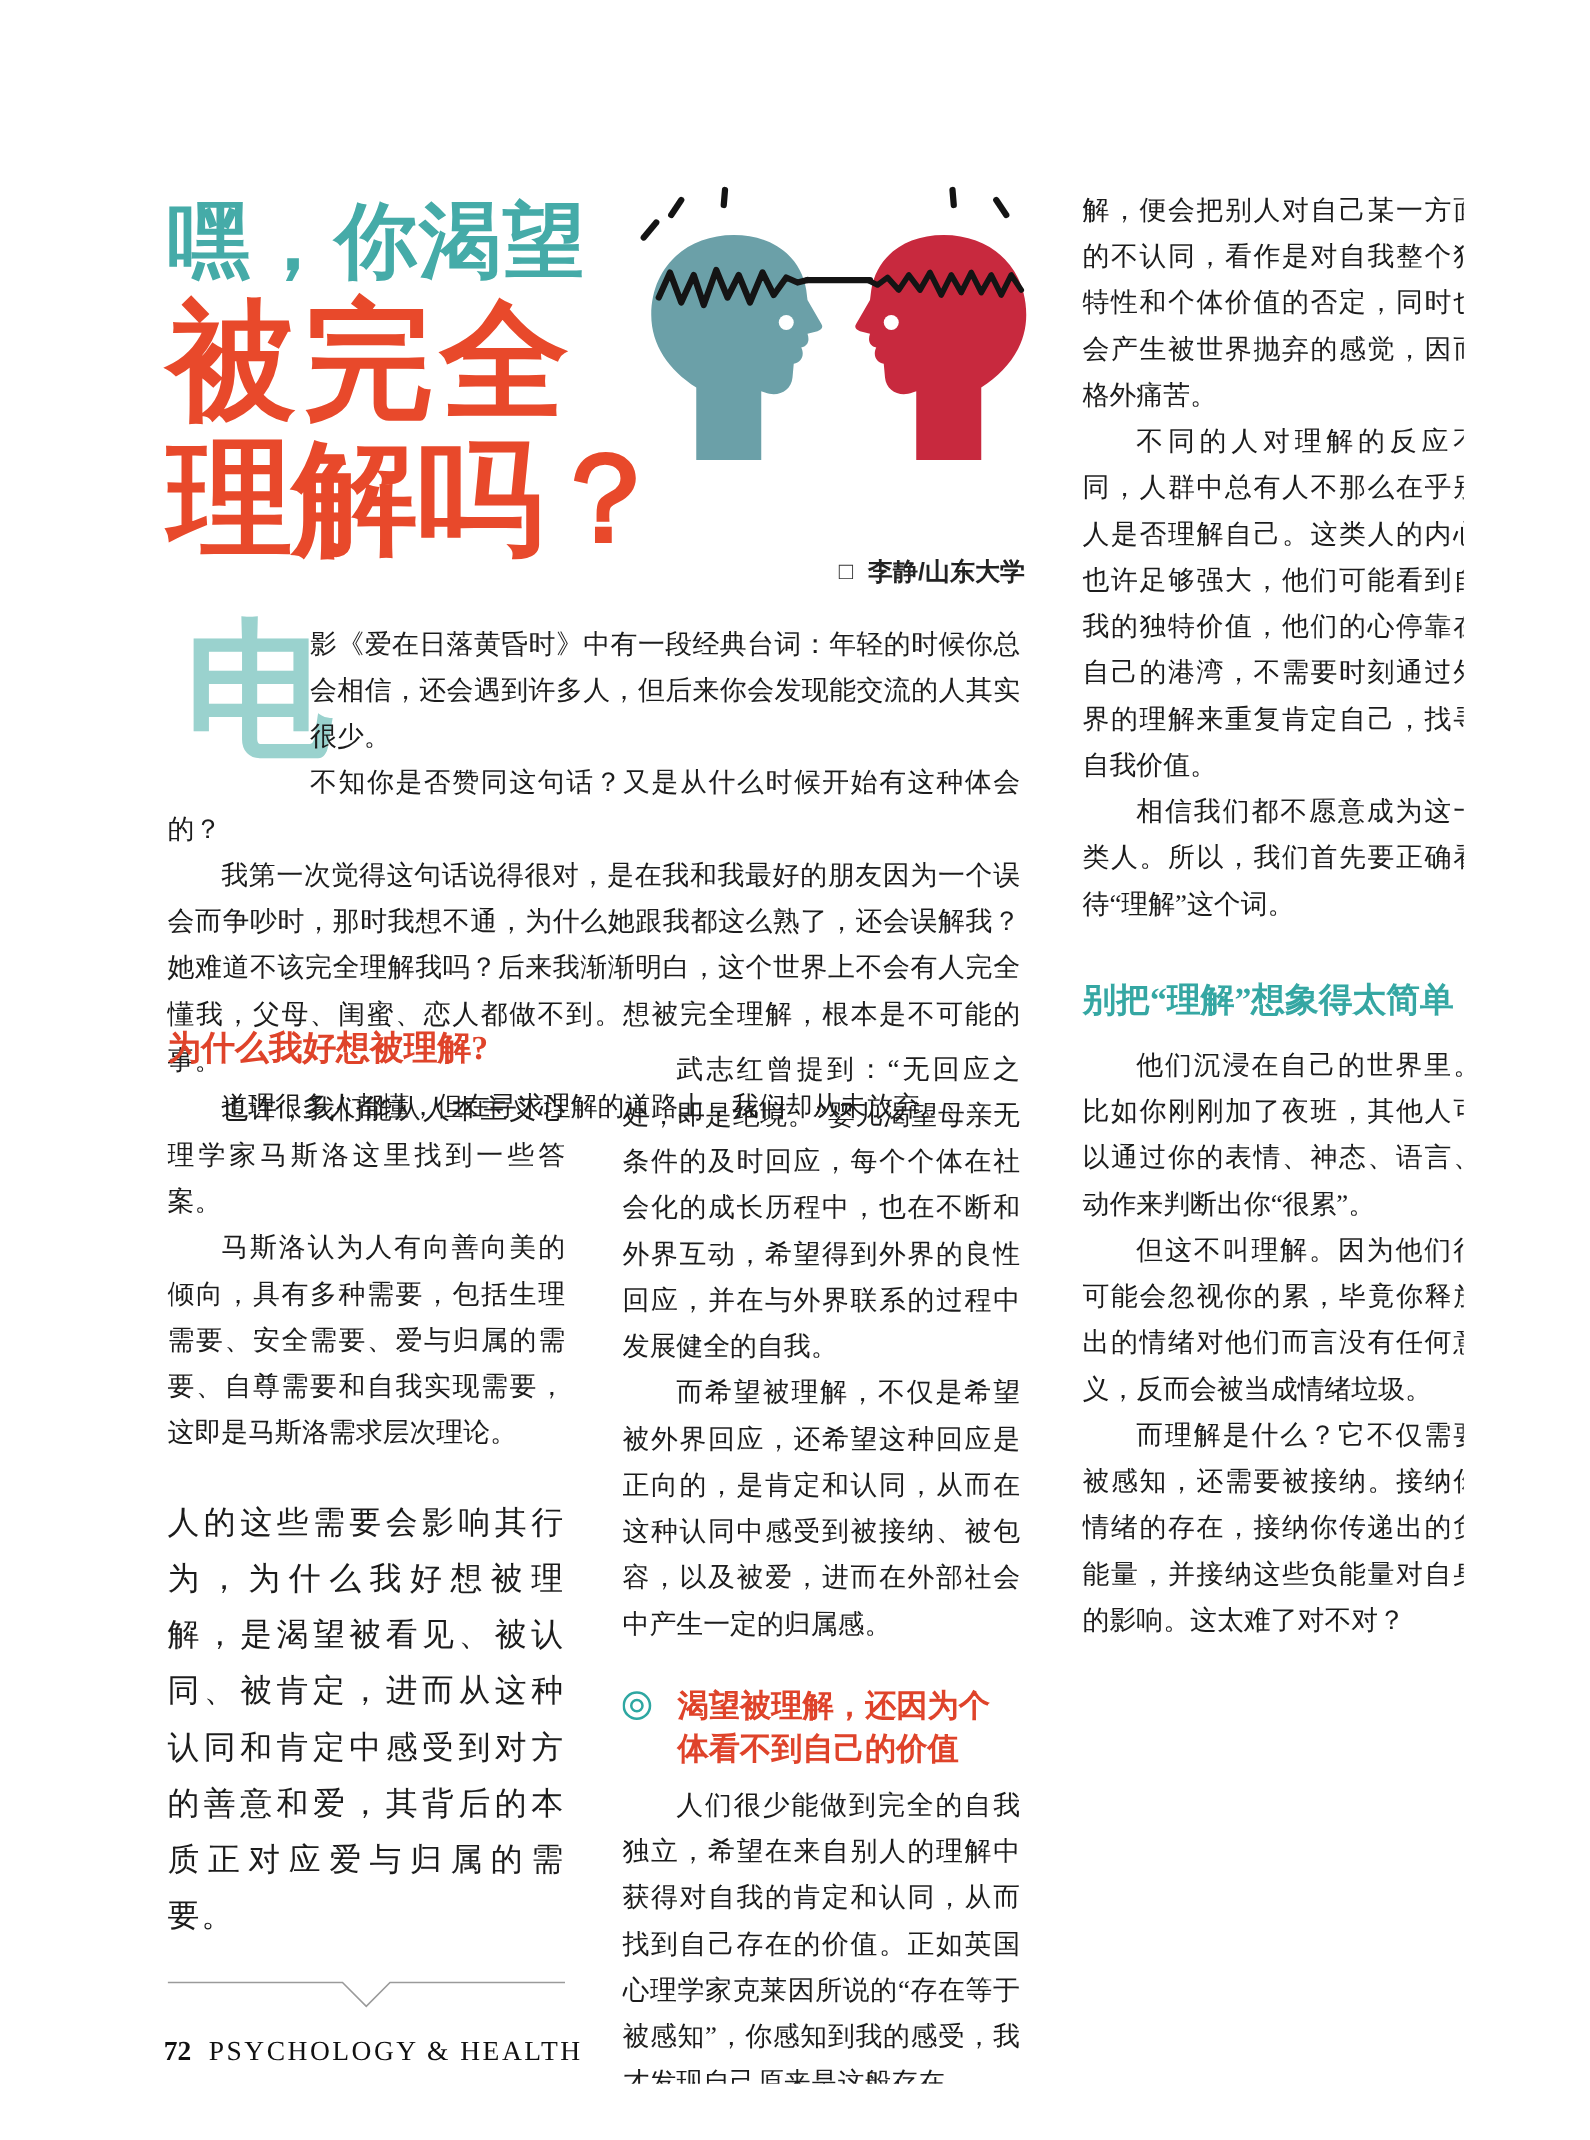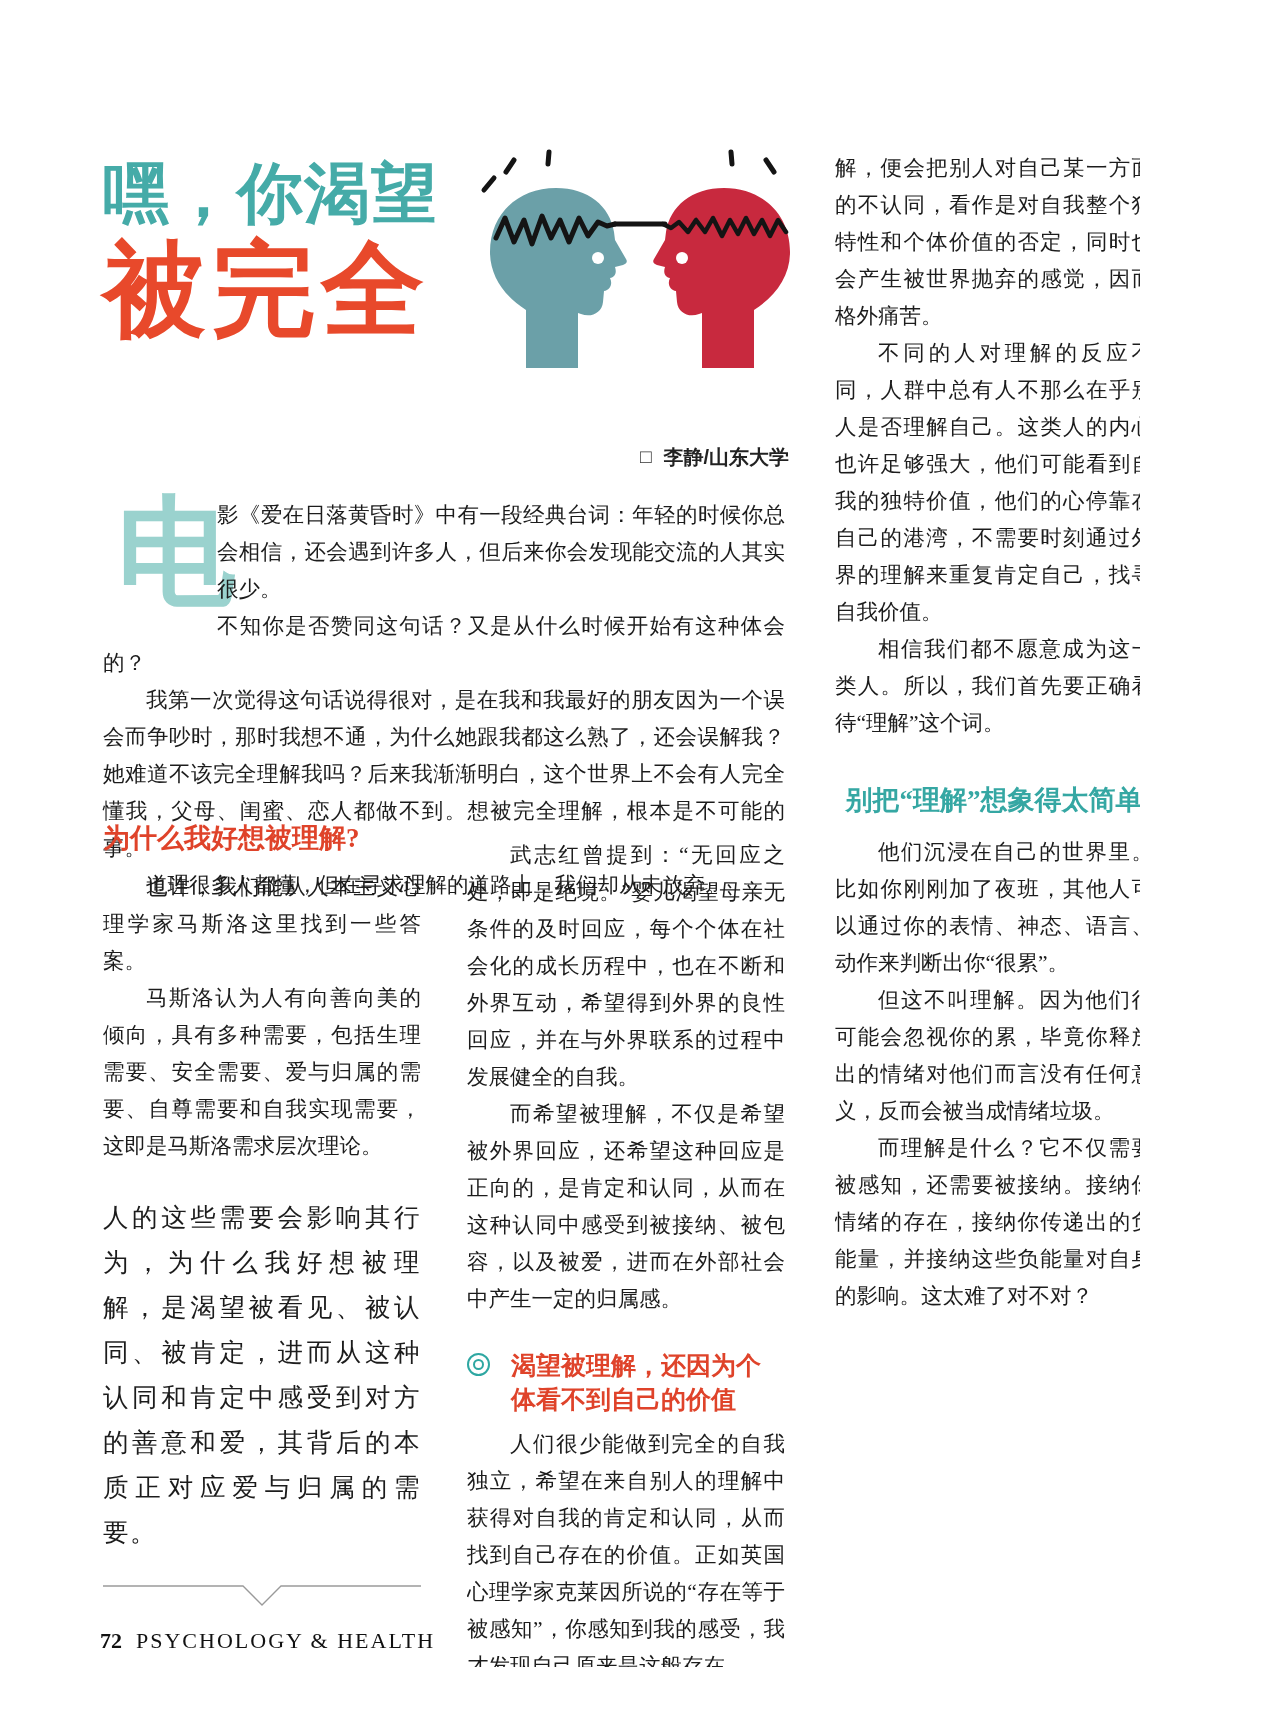--- a/index.html
+++ b/index.html
@@ -1,17 +1,17 @@
 <!DOCTYPE html>
 <html><head>
 <meta charset="utf-8">
 <style>
   html,body{margin:0;padding:0;background:#ffffff;}
   #page{position:relative;width:1140px;height:1712px;background:#fff;overflow:hidden;
-        font-family:"Liberation Serif","DejaVu Serif",serif;color:#1c1c1c;}
+        font-family:"Liberation Serif","DejaVu Serif",serif;color:#1c1c1c;margin-left:31px;}
 
   
   .title-block{position:absolute;left:103px;top:152px;width:360px;}
   .title-l1{font-size:66px;font-weight:bold;color:#45aba8;letter-spacing:1px;line-height:84px;white-space:nowrap;}
   .title-l2{font-size:103px;font-weight:bold;color:#e8492b;letter-spacing:6px;line-height:108px;white-space:nowrap;}
   .title-l3{font-size:100px;font-weight:bold;color:#e8492b;letter-spacing:0px;line-height:112px;white-space:nowrap;}
 
   
   .illu{position:absolute;left:470px;top:148px;width:340px;height:220px;}
 
@@ -29,21 +29,21 @@
   .dropcap{float:left;width:100px;height:116px;padding:6px 0 0 14px;
            font-size:118px;line-height:100px;font-weight:bold;color:#9ad2ce;}
 
   
   .col{position:absolute;}
   .col-left{left:103px;top:795px;width:318px;max-height:830px;overflow:hidden;}
   .col-mid{left:467px;top:795px;width:318px;padding-top:42px;max-height:830px;overflow:hidden;}
   .col-right{left:835px;top:150px;width:318px;max-height:1472px;overflow:hidden;}
 
   .h-red-serif{margin:26px 0 14px 0;font-size:27px;font-weight:bold;color:#df432a;line-height:34px;}
-  .h-teal-serif{margin:40px 0 16px 0;font-size:27px;font-weight:bold;color:#35a7a3;line-height:36px;text-align:center;}
+  .h-teal-serif{margin:40px 0 16px 0;font-size:27px;font-weight:bold;color:#35a7a3;line-height:36px;}
 
   .pullquote{margin:30px 0 0 0;font-size:25.5px;line-height:45px;letter-spacing:1.5px;text-align:justify;}
 
   .divider{display:block;margin:24px 0 14px 0;}
 
   .subhead{position:relative;margin:30px 0 10px 0;padding-left:44px;
            font-family:"Liberation Sans","DejaVu Sans",sans-serif;
            font-weight:bold;font-size:25px;line-height:34px;color:#df432a;}
   .ring{position:absolute;left:0;top:5px;width:19px;height:19px;border:2.5px solid #2ea7a2;border-radius:50%;}
   .ring::after{content:"";position:absolute;left:4px;top:4px;width:7px;height:7px;border:2.5px solid #2ea7a2;border-radius:50%;}
@@ -57,20 +57,21 @@
   .footer .mag{letter-spacing:2px;}
 </style>
 </head>
 <body>
 
 <div id="page">
 
   <div class="title-block">
     <div class="title-l1">嘿，你渴望</div>
     <div class="title-l2">被完全</div>
+    <div class="title-l3">理解吗？</div>
   </div>
 
   <svg class="illu" viewBox="0 0 340 220">
     <g transform="translate(4,14)">
       <path fill="#6ba0a8" d="M52,206 L52,148 C30,134 16,114 16,90 C16,52 44,26 82,26 C114,26 136,44 140,70 L141,78 L152,97 C154,100 152,102 149,103 L141,105 C143,111 141,115 136,116 C139,122 136,128 130,129 L129,140 C128,151 117,156 107,152 L104,151 L104,206 Z"></path>
       <circle cx="124" cy="96" r="6" fill="#ffffff"></circle>
       <polyline points="22,76 31,56 40,80 50,58 58,82 68,54 77,76 86,58 95,80 105,56 114,74 124,60 133,64 141,62" fill="none" stroke="#141414" stroke-width="5" stroke-linecap="round" stroke-linejoin="round"></polyline>
       <line x1="10" y1="28" x2="20" y2="16" stroke="#141414" stroke-width="5" stroke-linecap="round"></line>
       <line x1="32" y1="10" x2="40" y2="-2" stroke="#141414" stroke-width="5" stroke-linecap="round"></line>
       <line x1="74" y1="2" x2="75" y2="-10" stroke="#141414" stroke-width="5" stroke-linecap="round"></line>

